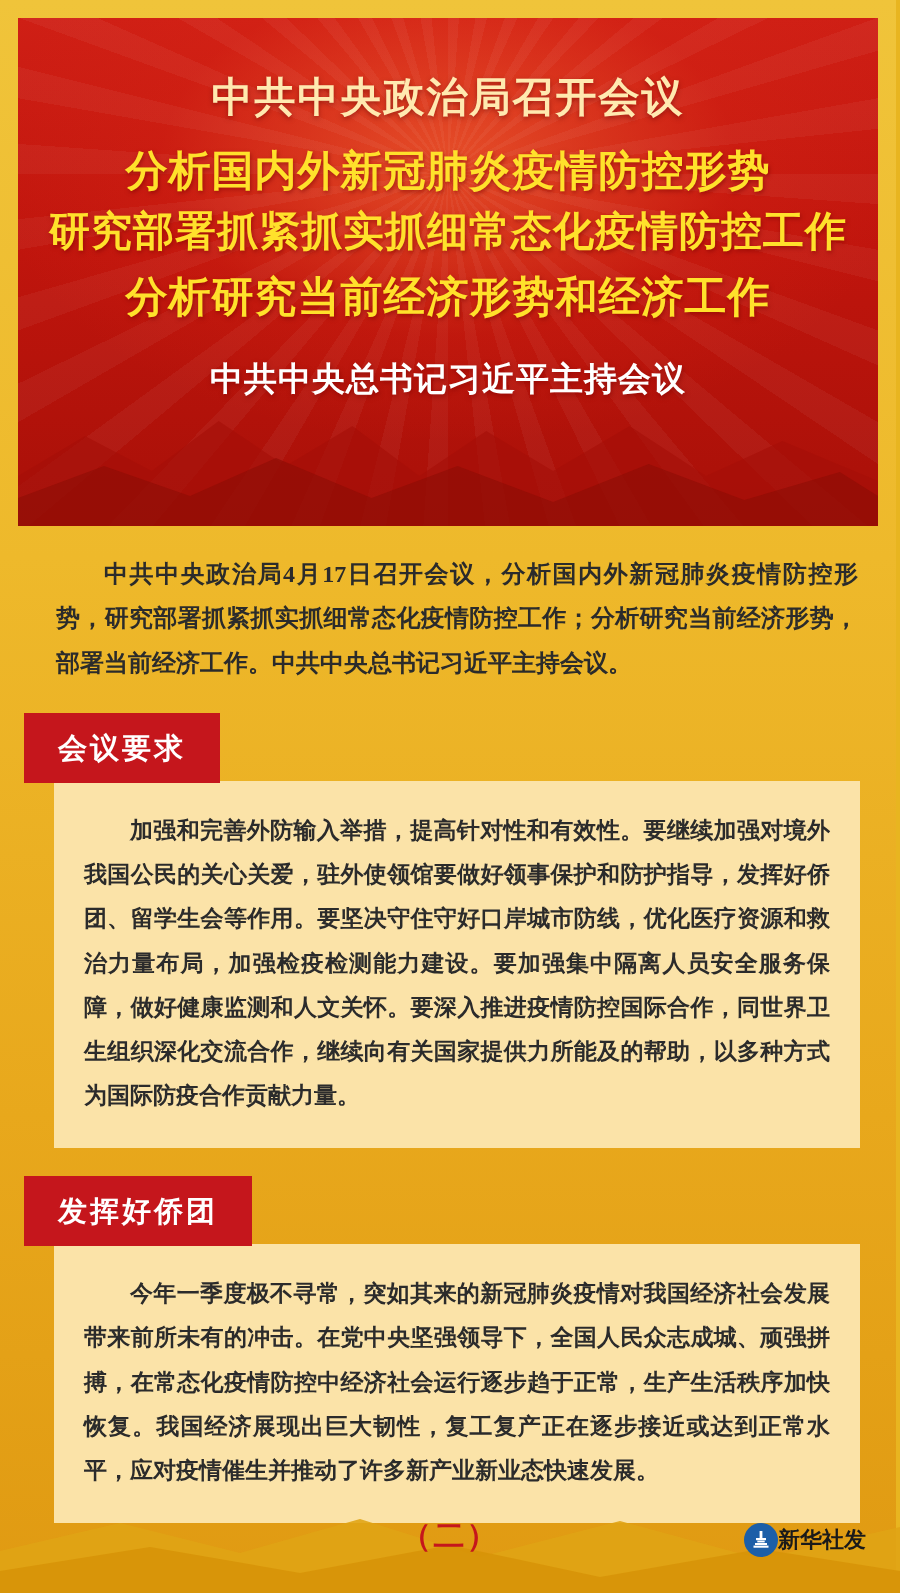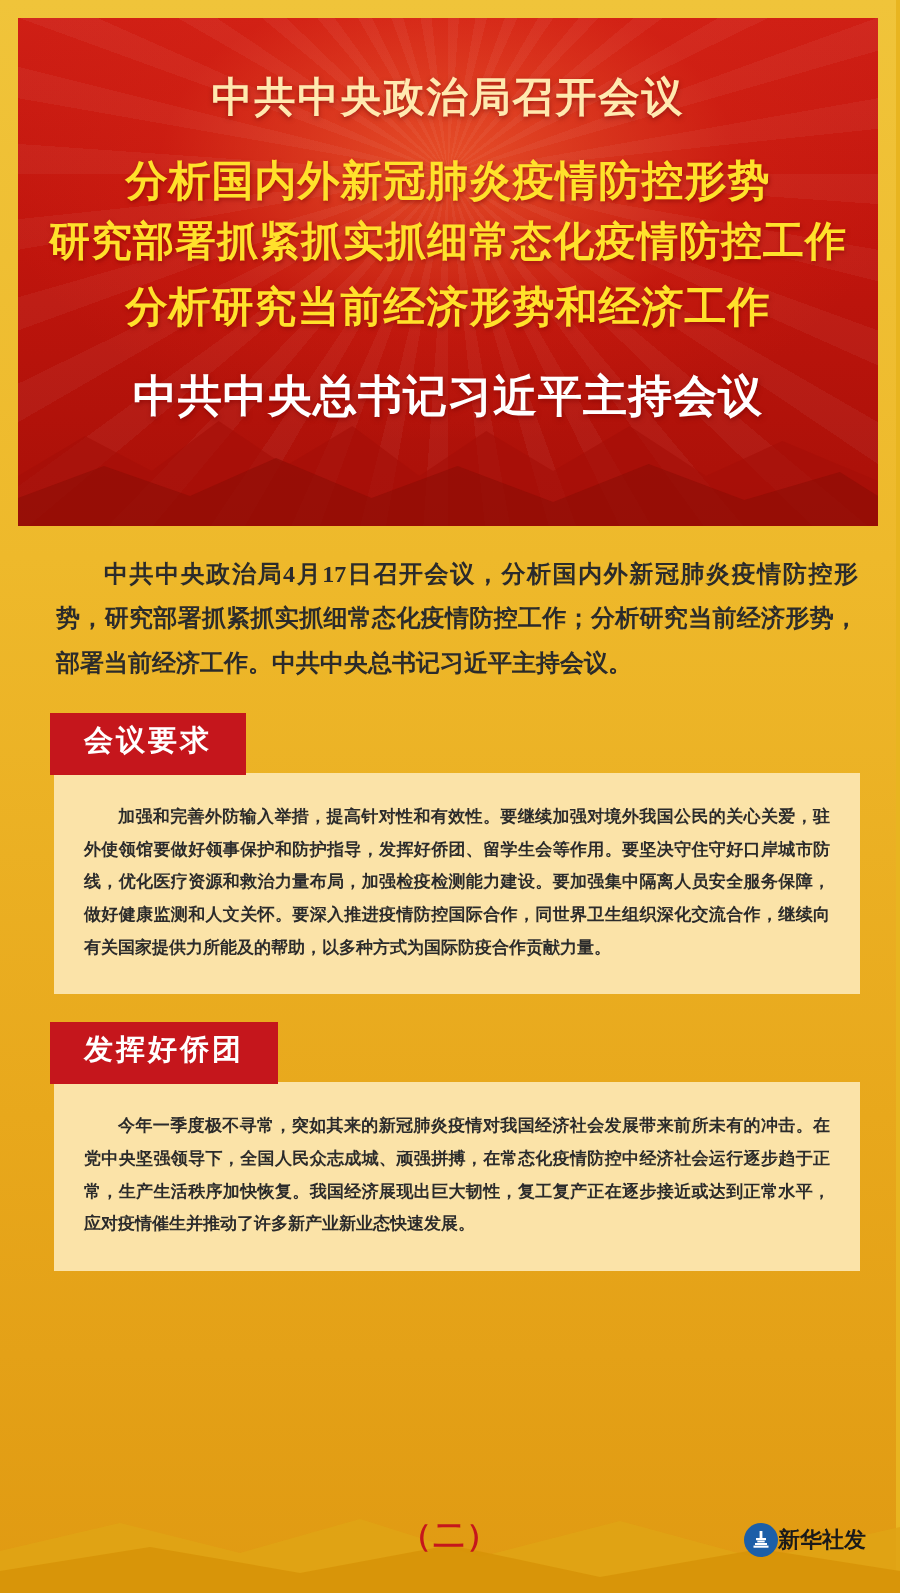--- a/index.html
+++ b/index.html
@@ -67,38 +67,38 @@
     padding-top: 52px;
   }
   .kicker {
     font-size: 41px;
     font-weight: bold;
     color: #ffe9b0;
     letter-spacing: 2px;
     text-shadow: 0 2px 5px rgba(100,0,0,.5);
   }
   .main-lines {
-    margin-top: 24px;
+    margin-top: 14px;
   }
   .main-line {
     font-size: 42px;
     font-weight: bold;
     color: #ffe12b;
     line-height: 1.52;
     letter-spacing: 1px;
     text-shadow: 1px 2px 4px rgba(120,0,0,.55);
     white-space: nowrap;
   }
   .main-line.long {
     font-size: 41px;
     font-family: Liberation Mono, monospace;
   }
   .chair-line {
     margin-top: 28px;
-    font-size: 44px;
+    font-size: 33px;
     font-weight: bold;
     color: #ffffff;
     letter-spacing: 1px;
     text-shadow: 1px 2px 5px rgba(120,0,0,.6);
   }
   
   .lead {
     margin: 26px 20px 0 38px;
     font-size: 24px;
     line-height: 1.85;
@@ -112,30 +112,30 @@
   .section {
     margin-top: 28px;
   }
   .section-tag {
     display: inline-block;
     background: #c5161c;
     color: #ffffff;
     font-size: 29px;
     font-weight: bold;
     letter-spacing: 3px;
-    padding: 8px 34px 14px 34px;
-    margin-left: 32px;
+    padding: 16px 34px 14px 34px;
+    margin-left: 6px;
     position: relative;
     z-index: 2;
   }
   .section-body {
     background: #fbe3a8;
     margin: -2px 18px 0 36px;
     padding: 28px 30px 30px 30px;
-    font-size: 17px;
+    font-size: 23px;
     line-height: 1.92;
     color: #2b2b2b;
     text-align: justify;
     text-indent: 2em;
     font-family: "Liberation Serif", "DejaVu Serif", serif;
     font-weight: bold;
   }
   
   .footer {
     position: absolute;

